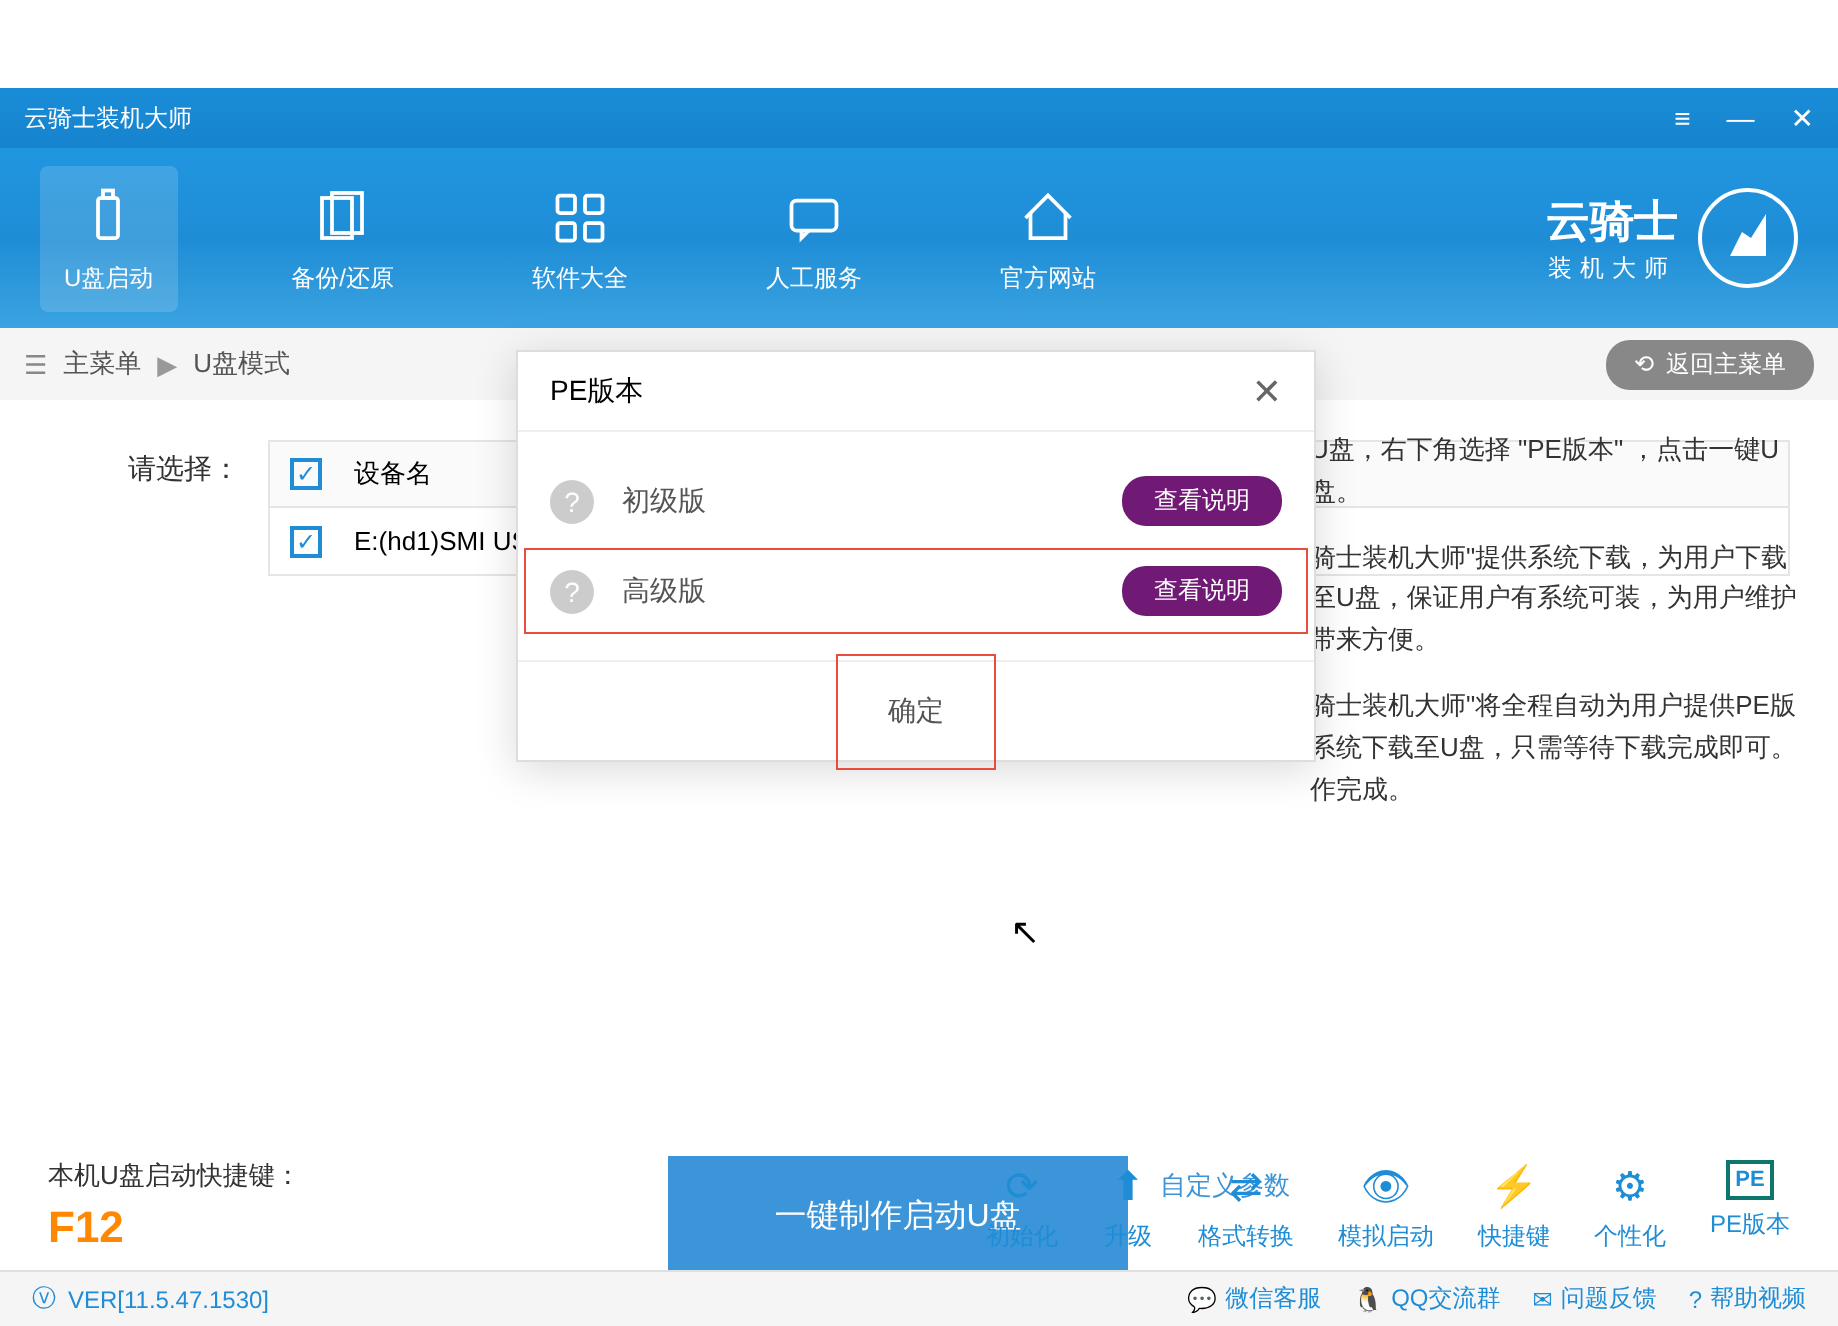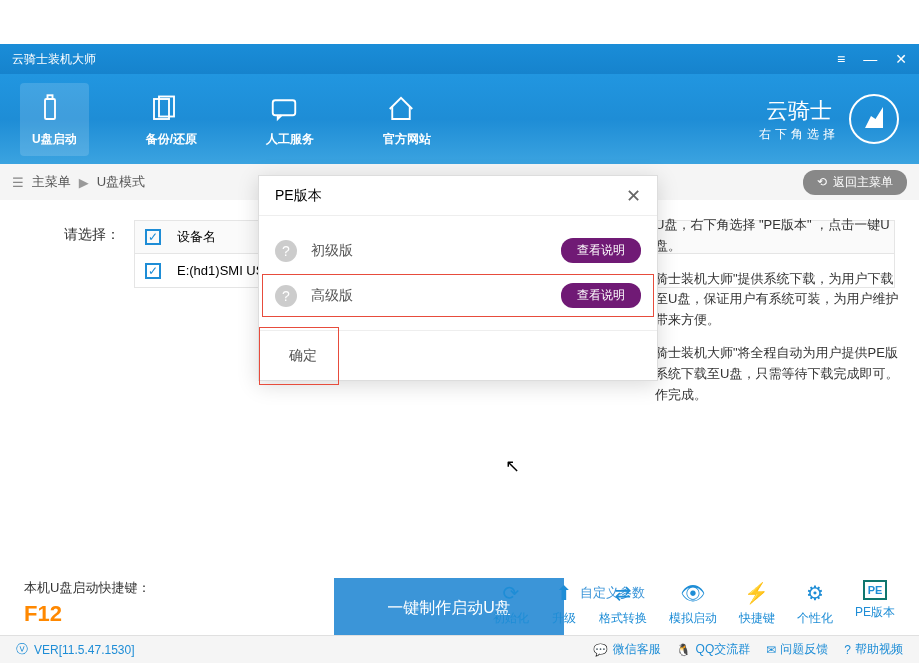--- a/index.html
+++ b/index.html
@@ -4,27 +4,27 @@
   <style>
     * { margin: 0; padding: 0; box-sizing: border-box; font-family: "Microsoft YaHei", sans-serif; }
     body { width: 919px; height: 663px; background: #fff; overflow: hidden; position: relative; }
     
     .titlebar { height: 30px; background: linear-gradient(180deg, #1a8dd8, #1683cd); color: #fff; display: flex; align-items: center; padding: 0 12px; font-size: 12px; margin-top: 44px; }
     .titlebar-title { flex: 1; }
     .titlebar-btns { display: flex; gap: 18px; }
     .titlebar-btn { cursor: pointer; font-size: 14px; }
     
     .header { height: 90px; background: linear-gradient(180deg, #2196e0 0%, #1e8dd6 50%, #3ba3e0 100%); display: flex; align-items: center; padding: 0 20px; position: relative; }
-    .nav-item { display: flex; flex-direction: column; color: #fff; margin-right: 45px; cursor: pointer; padding: 8px 12px; font-weight: bold; }
+    .nav-item { display: flex; flex-direction: column; align-items: center; color: #fff; margin-right: 45px; cursor: pointer; padding: 8px 12px; }
     .nav-item.active { background: rgba(255,255,255,0.15); border-radius: 4px; }
     .nav-icon { width: 36px; height: 36px; display: flex; align-items: center; justify-content: center; margin-bottom: 4px; }
     .nav-label { font-size: 12px; }
     .brand { position: absolute; right: 20px; display: flex; align-items: center; color: #fff; }
     .brand-text { font-size: 24px; margin-right: 10px; display: flex; flex-direction: column; align-items: center; }
-    .brand-text-main { font-size: 22px; font-weight: normal; }
+    .brand-text-main { font-size: 22px; font-weight: bold; }
     .brand-text-sub { font-size: 12px; letter-spacing: 4px; }
     .brand-logo { width: 50px; height: 50px; border: 2px solid #fff; border-radius: 50%; display: flex; align-items: center; justify-content: center; }
     
     .breadcrumb { height: 36px; background: #f5f5f5; display: flex; align-items: center; padding: 0 12px; font-size: 13px; color: #555; }
     .breadcrumb-icon { margin-right: 8px; color: #888; }
     .breadcrumb-sep { margin: 0 8px; color: #999; }
     .back-btn { margin-left: auto; background: #888; color: #fff; padding: 4px 14px; border-radius: 12px; font-size: 12px; display: flex; align-items: center; gap: 6px; cursor: pointer; }
     
     .content { padding: 20px 24px; display: flex; }
     .label-col { width: 110px; text-align: right; padding-right: 14px; font-size: 14px; color: #333; padding-top: 6px; }
@@ -53,21 +53,21 @@
     
     .modal-overlay { position: absolute; top: 175px; left: 258px; width: 400px; background: #fff; border: 1px solid #ddd; box-shadow: 0 4px 20px rgba(0,0,0,0.15); }
     .modal-header { height: 40px; display: flex; align-items: center; padding: 0 16px; font-size: 14px; border-bottom: 1px solid #eee; }
     .modal-close { margin-left: auto; cursor: pointer; font-size: 18px; color: #666; }
     .modal-body { padding: 12px 0; }
     .modal-row { display: flex; align-items: center; padding: 10px 16px; }
     .modal-row.highlighted { outline: 1px solid #e74c3c; outline-offset: -2px; margin: 0 2px; padding: 10px 14px; }
     .help-icon { width: 22px; height: 22px; border-radius: 50%; background: #ccc; color: #fff; display: flex; align-items: center; justify-content: center; font-size: 14px; margin-right: 14px; }
     .modal-row-label { flex: 1; font-size: 14px; color: #555; }
     .view-btn { background: #701a75; color: #fff; padding: 4px 16px; border-radius: 12px; font-size: 12px; cursor: pointer; }
-    .modal-footer { height: 50px; border-top: 1px solid #eee; display: flex; align-items: center; justify-content: flex-start; }
+    .modal-footer { height: 50px; border-top: 1px solid #eee; display: flex; align-items: center; justify-content: center; }
     .confirm-btn { padding: 8px 30px; font-size: 14px; color: #555; cursor: pointer; position: relative; }
     .confirm-highlight { position: absolute; border: 1px solid #e74c3c; width: 80px; height: 58px; pointer-events: none; }
     .cursor { position: absolute; left: 505px; top: 455px; font-size: 18px; pointer-events: none; }
   </style>
 </head>
 <body>
 
 <div class="titlebar">
   <span class="titlebar-title">云骑士装机大师</span>
   <div class="titlebar-btns">
@@ -92,39 +92,50 @@
         <svg width="30" height="30" viewBox="0 0 24 24" fill="none" stroke="#fff" stroke-width="1.5">
           <rect x="4" y="4" width="12" height="16"></rect>
           <rect x="8" y="2" width="12" height="16"></rect>
         </svg>
       </div>
     <span class="nav-label">备份/还原</span>
   </div>
   <div class="nav-item">
     <div class="nav-icon">
         <svg width="30" height="30" viewBox="0 0 24 24" fill="none" stroke="#fff" stroke-width="1.5">
+          <rect x="3" y="3" width="7" height="7" rx="1"></rect>
+          <rect x="14" y="3" width="7" height="7" rx="1"></rect>
+          <rect x="3" y="14" width="7" height="7" rx="1"></rect>
+          <rect x="14" y="14" width="7" height="7" rx="1"></rect>
+        </svg>
+      </div>
+    <span class="nav-label">软件大全</span>
+  </div>
+  <div class="nav-item">
+    <div class="nav-icon">
+        <svg width="30" height="30" viewBox="0 0 24 24" fill="none" stroke="#fff" stroke-width="1.5">
           <rect x="3" y="5" width="18" height="12" rx="2"></rect>
           <path d="M10 17l-3 3v-3"></path>
         </svg>
       </div>
     <span class="nav-label">人工服务</span>
   </div>
   <div class="nav-item">
     <div class="nav-icon">
         <svg width="30" height="30" viewBox="0 0 24 24" fill="none" stroke="#fff" stroke-width="1.5">
           <path d="M3 12l9-9 9 9"></path>
           <path d="M5 10v10h14V10"></path>
         </svg>
       </div>
     <span class="nav-label">官方网站</span>
   </div>
   <div class="brand">
     <div class="brand-text">
       <span class="brand-text-main">云骑士</span>
-      <span class="brand-text-sub">右下角选择</span>
+      <span class="brand-text-sub">装机大师</span>
     </div>
     <div class="brand-logo">
         <svg width="36" height="36" viewBox="0 0 24 24" fill="#fff">
           <path d="M6 18l4-8 3 2 5-8v14z"></path>
         </svg>
       </div>
   </div>
 </div>
 
 <div class="breadcrumb">

